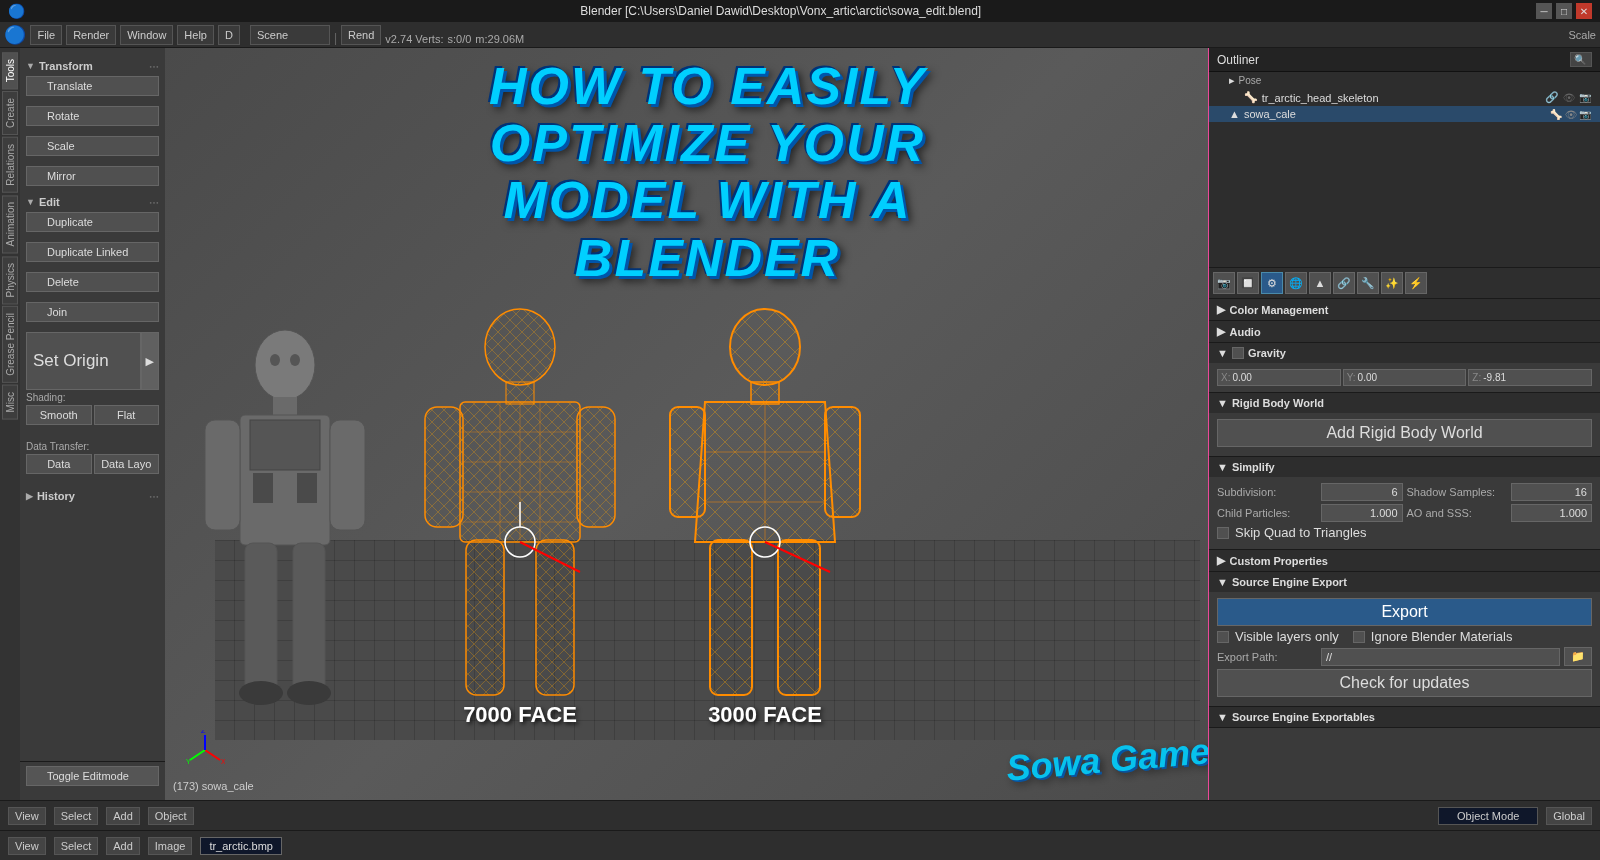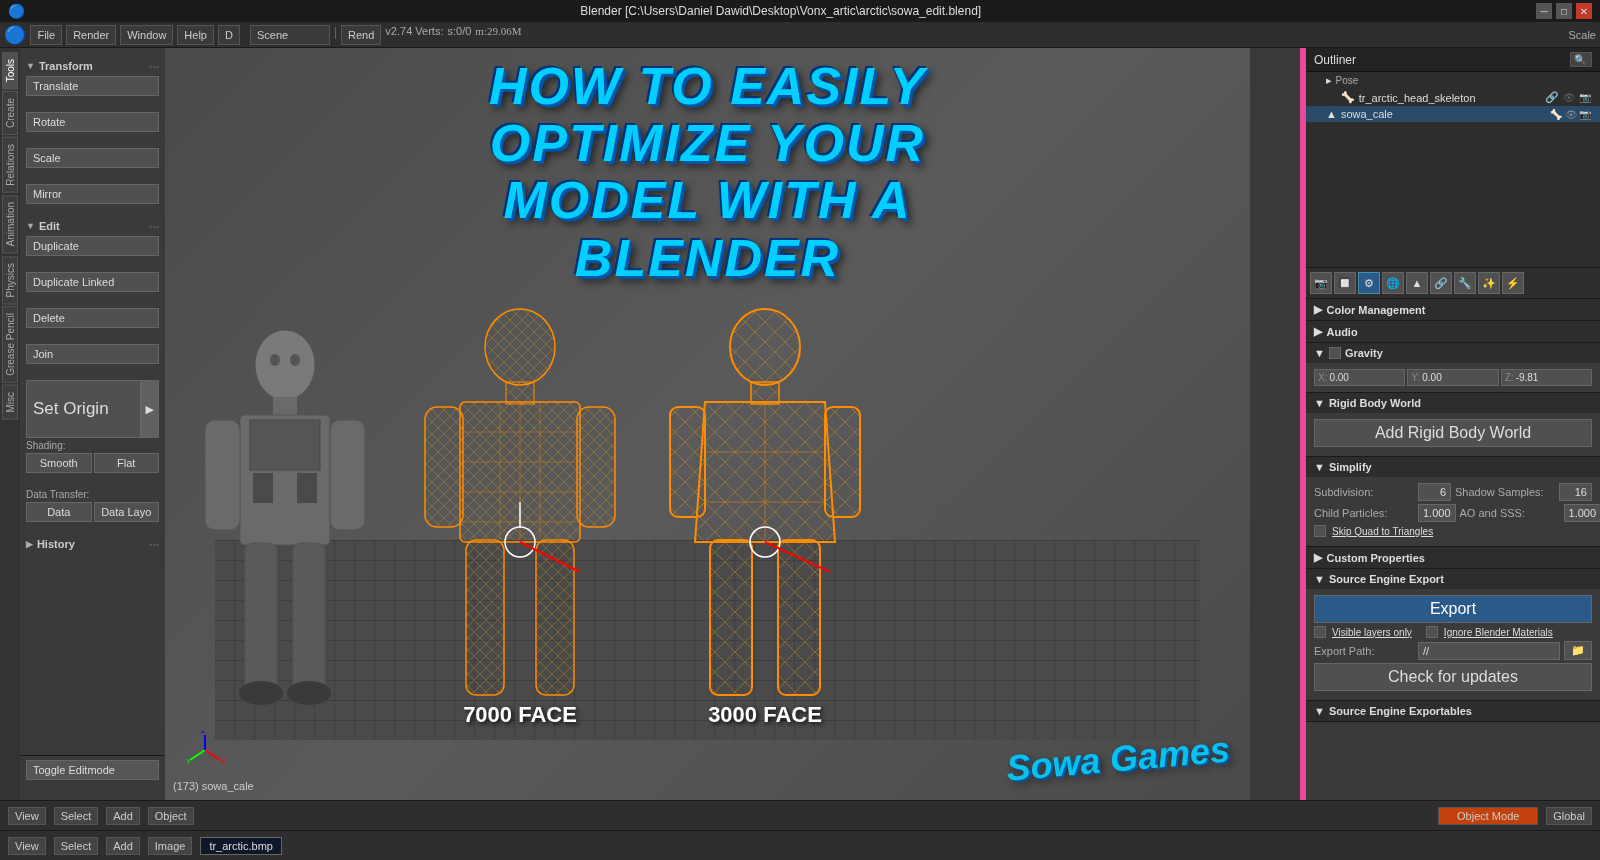--- a/index.html
+++ b/index.html
@@ -119,22 +119,22 @@
       color: #aaa;
     }
 
     .tool-btn {
       display: block;
       width: 100%;
       background: #505050;
       border: 1px solid #666;
       color: #ddd;
       font-size: 11px;
-      padding: 3px 6px;
-      margin-bottom: 16px;
+      padding: 3px 20px;
+      margin-bottom: 10px;
       cursor: pointer;
       text-align: left;
     }
 
     .tool-row {
       display: flex;
       gap: 2px;
       margin-bottom: 16px;
     }
     .tool-btn-half {
@@ -248,24 +248,24 @@
         4px 4px 8px rgba(0,0,0,0.6);
       font-family: Arial Black, sans-serif;
       transform: rotate(-5deg);
       opacity: 0.9;
     }
 
     
     #right-panel {
       position: absolute;
       top: 48px; right: 0;
-      width: 300px;
+      width: 392px;
       bottom: 60px;
       background: #3a3a3a;
-      border-left: 6px solid #ec4899;
+      border-left: 1px solid #ec4899;
       overflow: hidden;
     }
 
     
     #outliner {
       height: 220px;
       background: #2d2d2d;
       border-bottom: 1px solid #1a1a1a;
       overflow: hidden;
     }
@@ -410,22 +410,21 @@
       cursor: pointer;
       text-align: center;
     }
     .seg-btn.active { background: #2a5a8a; }
 
     .checkbox-row {
       display: flex;
       align-items: center;
       gap: 6px;
       margin-bottom: 3px;
-      font-size: 10px;
-      text-decoration: underline;
+      font-size: 13px;
     }
     .checkbox-box {
       width: 12px; height: 12px;
       background: #505050;
       border: 1px solid #666;
     }
 
     
     #bottom-bar {
       position: absolute;
@@ -495,27 +494,27 @@
   </div>
 </div>
 
 <div id="top-toolbar">
   <span style="font-size:18px;">🔵</span>
   <button class="toolbar-item">File</button>
   <button class="toolbar-item">Render</button>
   <button class="toolbar-item">Window</button>
   <button class="toolbar-item">Help</button>
   <button class="toolbar-item">D</button>
-  <div style="flex:1;display:flex;align-items:flex-start;gap:4px; margin-left:6px;">
+  <div style="flex:1;display:flex;align-items:flex-end;gap:4px; margin-left:6px;">
     <input class="toolbar-item" style="width: 80px;" value="Scene">
     <span style="color:#666;">|</span>
     <button class="toolbar-item">Rend</button>
     <span style="color:#aaa; font-size:11px;">v2.74 Verts:</span>
     <span style="color:#aaa; font-size:11px;">s:0/0</span>
-    <span style="color:#aaa; font-size:11px;font-family:Liberation Serif, serif;">m:29.06M</span>
+    <span style="color:#aaa; font-size:11px;">m:29.06M</span>
   </div>
   <span style="font-size:11px;color:#aaa;">Scale</span>
 </div>
 
 <div id="vertical-tabs">
   <div class="vtab active">Tools</div>
   <div class="vtab">Create</div>
   <div class="vtab">Relations</div>
   <div class="vtab">Animation</div>
   <div class="vtab">Physics</div>
@@ -854,21 +853,21 @@
     </div>
   </div>
 </div>
 
 <div id="bottom-bar">
   <button class="status-btn">View</button>
   <button class="status-btn">Select</button>
   <button class="status-btn">Add</button>
   <button class="status-btn">Object</button>
   <div style="flex:1;"></div>
-  <button class="status-btn" style="background:#c2410c; min-width:100px;">Object Mode</button>
+  <button class="status-btn" style="background:#0f172a; min-width:100px;">Object Mode</button>
   <button class="status-btn">Global</button>
 </div>
 
 <div id="bottom-bar2">
   <button class="status-btn">View</button>
   <button class="status-btn">Select</button>
   <button class="status-btn">Add</button>
   <button class="status-btn">Image</button>
   <span style="background:#0f172a;border:1px solid #666;padding:2px 8px;font-size:11px;color:#ddd;">tr_arctic.bmp</span>
 </div>

